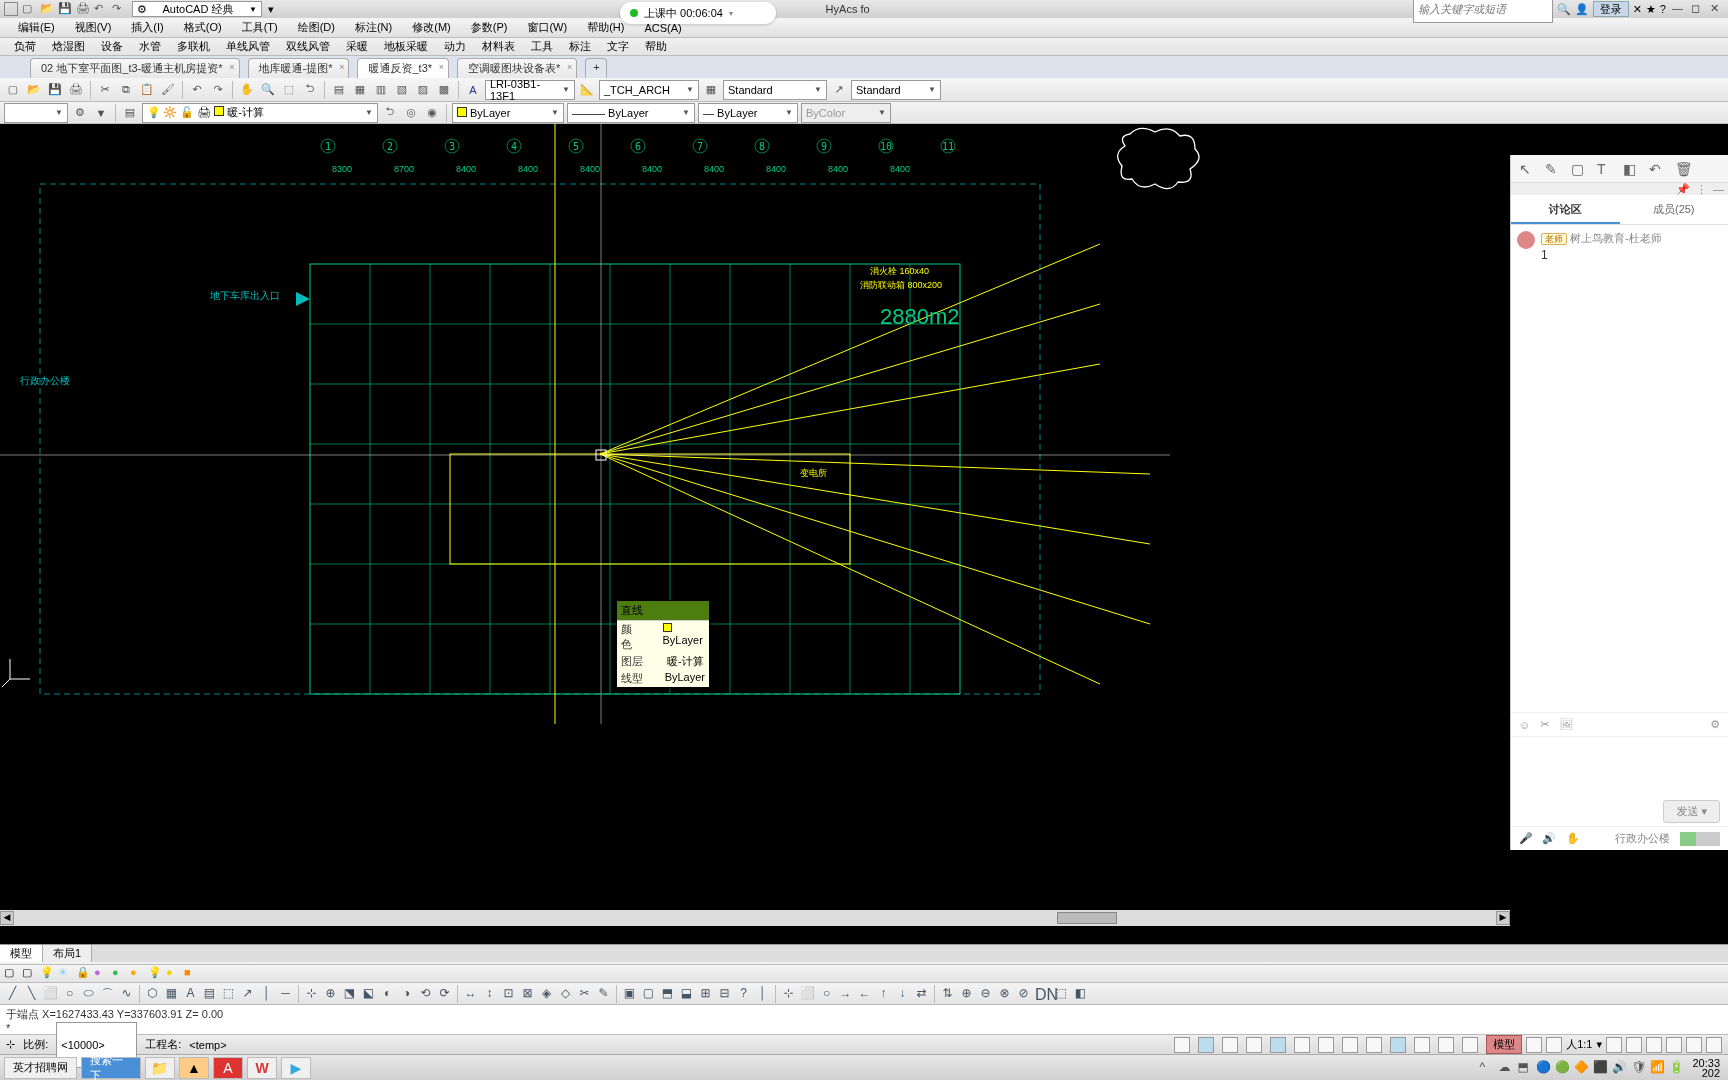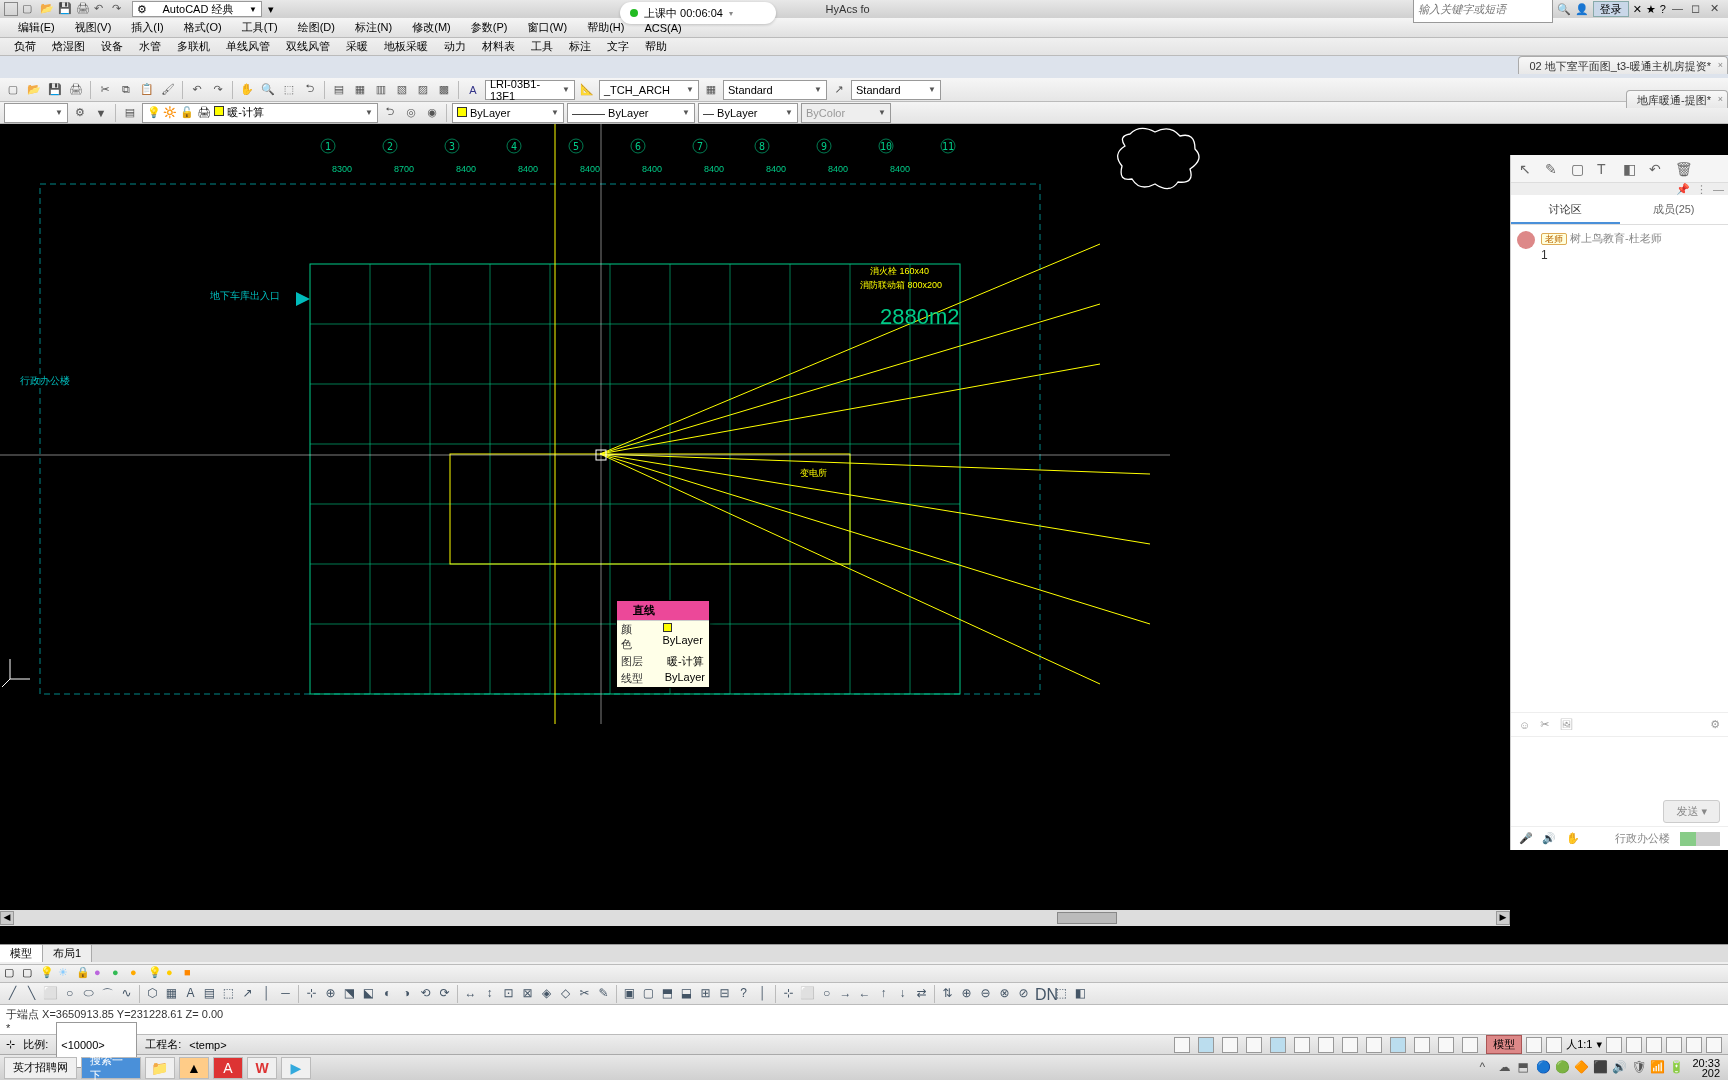--- a/index.html
+++ b/index.html
@@ -20,21 +20,21 @@
 
 
 .menubar { height:20px; background:linear-gradient(#f5f5f5,#e0e0e0); display:flex; padding:0 8px; border-bottom:1px solid #bbb;align-items:center; }
 .menubar span { padding:2px 10px; }
 
 
 .menubar2 { height:18px; background:linear-gradient(#f0f0f0,#e4e4e4); display:flex; padding:0 6px; border-bottom:1px solid #bbb; }
 .menubar2 span { padding:1px 8px; }
 
 
-.tabsrow { height:22px; background:#dde3ec; display:flex; align-items:flex-end; padding-left:30px; gap:16px;flex-direction:column; }
+.tabsrow { height:22px; background:#dde3ec; display:flex; align-items:flex-end; padding-left:30px; gap:8px; }
 .ftab { background:linear-gradient(#f8f8f8,#e8e8e8); border:1px solid #aaa; border-bottom:none; border-radius:4px 4px 0 0; height:20px; padding:2px 16px 0 10px; position:relative; color:#333; }
 .ftab.active { background:#fff; }
 .ftab .close { position:absolute; right:4px; top:3px; font-size:9px; color:#888; }
 .ftab.add { width:22px; padding:2px 0; text-align:center; background:#e0e6ee; }
 
 
 .tbrow { height:24px; background:linear-gradient(#f6f6f6,#e6e6e6); border-bottom:1px solid #bbb; display:flex; align-items:center; padding:0 4px; gap:3px; }
 .tbbtn { width:18px; height:18px; border:1px solid transparent; display:flex; align-items:center; justify-content:center; color:#555; }
 .tbsep { width:1px; height:18px; background:#bbb; margin:0 2px; }
 .tbdrop { height:20px; border:1px solid #999; background:#fff; display:flex; align-items:center; padding:0 4px; justify-content:space-between; }
@@ -48,33 +48,33 @@
 .canvaswrap { position:absolute; left:0; top:124px; right:0; bottom:136px; background:#000; overflow:hidden; }
 .canvaswrap svg { position:absolute; left:0; top:0; }
 .grid-text { fill:#0c8; font-size:10px; font-family:monospace; }
 .dim-text { fill:#0c8; font-size:9px; }
 .yellow-text { fill:#ff0; font-size:9px; }
 .cyan-text { fill:#0bb; font-size:10px; }
 .area-text { fill:#0c8; font-size:22px; font-family:Arial; }
 
 
 .tooltip { position:absolute; left:616px; top:476px; width:94px; background:#ffffe8; border:1px solid #000; box-shadow:2px 2px 4px rgba(0,0,0,.4); z-index:50; }
-.tooltip .hdr { background:#ec4899; padding:2px 16px; border-bottom:1px solid #ccc; font-weight:bold; }
+.tooltip .hdr { background:#4d7c0f; padding:2px 4px; border-bottom:1px solid #ccc; font-weight:normal; }
 .tooltip .row { display:flex; padding:1px 4px; gap:20px; }
 .tooltip .lbl { width:26px; color:#333; }
 .ysw { width:9px; height:9px; border:1px solid #333; background:#ff0; display:inline-block; margin-right:2px; }
 
 
 .chat { position:absolute; right:0; top:155px; width:218px; bottom:230px; background:#fff; border-left:1px solid #ccc; z-index:40; display:flex; flex-direction:column; }
 .chat-tools { height:28px; background:#f5f5f5; border-bottom:1px solid #ddd; display:flex; align-items:center; gap:10px; padding:0 8px; }
 .chat-tools span { width:16px; height:16px; color:#666; font-size:14px; }
 .chat-ctrl { height:12px; background:#eee; display:flex; justify-content:flex-end; gap:6px; padding:0 4px; font-size:9px; color:#888; }
 .chat-tabs { height:30px; display:flex; border-bottom:1px solid #ddd; }
 .chat-tabs div { flex:1; text-align:center; padding-top:7px; color:#666; }
-.chat-tabs div.act { color:#333; border-bottom:2px solid #4a90d9; font-weight:normal; }
+.chat-tabs div.act { color:#333; border-bottom:2px solid #4a90d9; font-weight:bold; }
 .chat-body { flex:1; padding:6px; overflow:auto; }
 .chat-msg { display:flex; gap:6px; margin-bottom:4px; align-items:flex-start; }
 .chat-avatar { width:18px; height:18px; border-radius:50%; background:#d88; }
 .chat-name { font-size:10px; color:#888; }
 .chat-name .tag { background:#ffd; border:1px solid #da5; color:#b60; padding:0 3px; border-radius:2px; font-size:9px; margin-right:3px; }
 .chat-text { font-size:12px; color:#333; margin-top:2px; }
 .chat-foot-icons { height:24px; border-top:1px solid #eee; display:flex; align-items:center; gap:10px; padding:0 8px; color:#999; }
 .chat-input { height:60px; border-top:1px solid #eee; }
 .chat-send { height:30px; display:flex; justify-content:flex-end; align-items:center; padding:0 8px; }
 .chat-send button { background:#eee; border:1px solid #ccc; border-radius:3px; padding:3px 12px; color:#888; }
@@ -530,21 +530,21 @@
       <span style="text-align: center; font-size: 12px; color: rgb(68, 85, 102);">⇅</span>
       <span style="text-align: center; font-size: 12px; color: rgb(68, 85, 102);">⊕</span>
       <span style="text-align: center; font-size: 12px; color: rgb(68, 85, 102);">⊖</span>
       <span style="text-align: center; font-size: 12px; color: rgb(68, 85, 102);">⊗</span>
       <span style="text-align: center; font-size: 12px; color: rgb(68, 85, 102);">⊘</span>
       <span style="text-align: center; font-size: 16px; color: rgb(68, 85, 102);">DN</span>
       <span style="text-align: center; font-size: 12px; color: rgb(68, 85, 102);">⬚</span>
       <span style="text-align: center; font-size: 12px; color: rgb(68, 85, 102);">◧</span>
     </div>
   <div class="cmdline">
-    <div>于端点  X=3650913.85  Y=231228.61  Z=    0.00</div>
+    <div>于端点  X=1627433.43  Y=337603.91  Z=    0.00</div>
     <div>*</div>
   </div>
   <div class="status">
     <span>⊹</span>
     <span>比例:</span>
     <span class="scale">&lt;10000&gt;</span>
     <span>工程名:</span>
     <span>&lt;temp&gt;</span>
     <div style="flex:1"></div>
     <span class="tog"></span>

